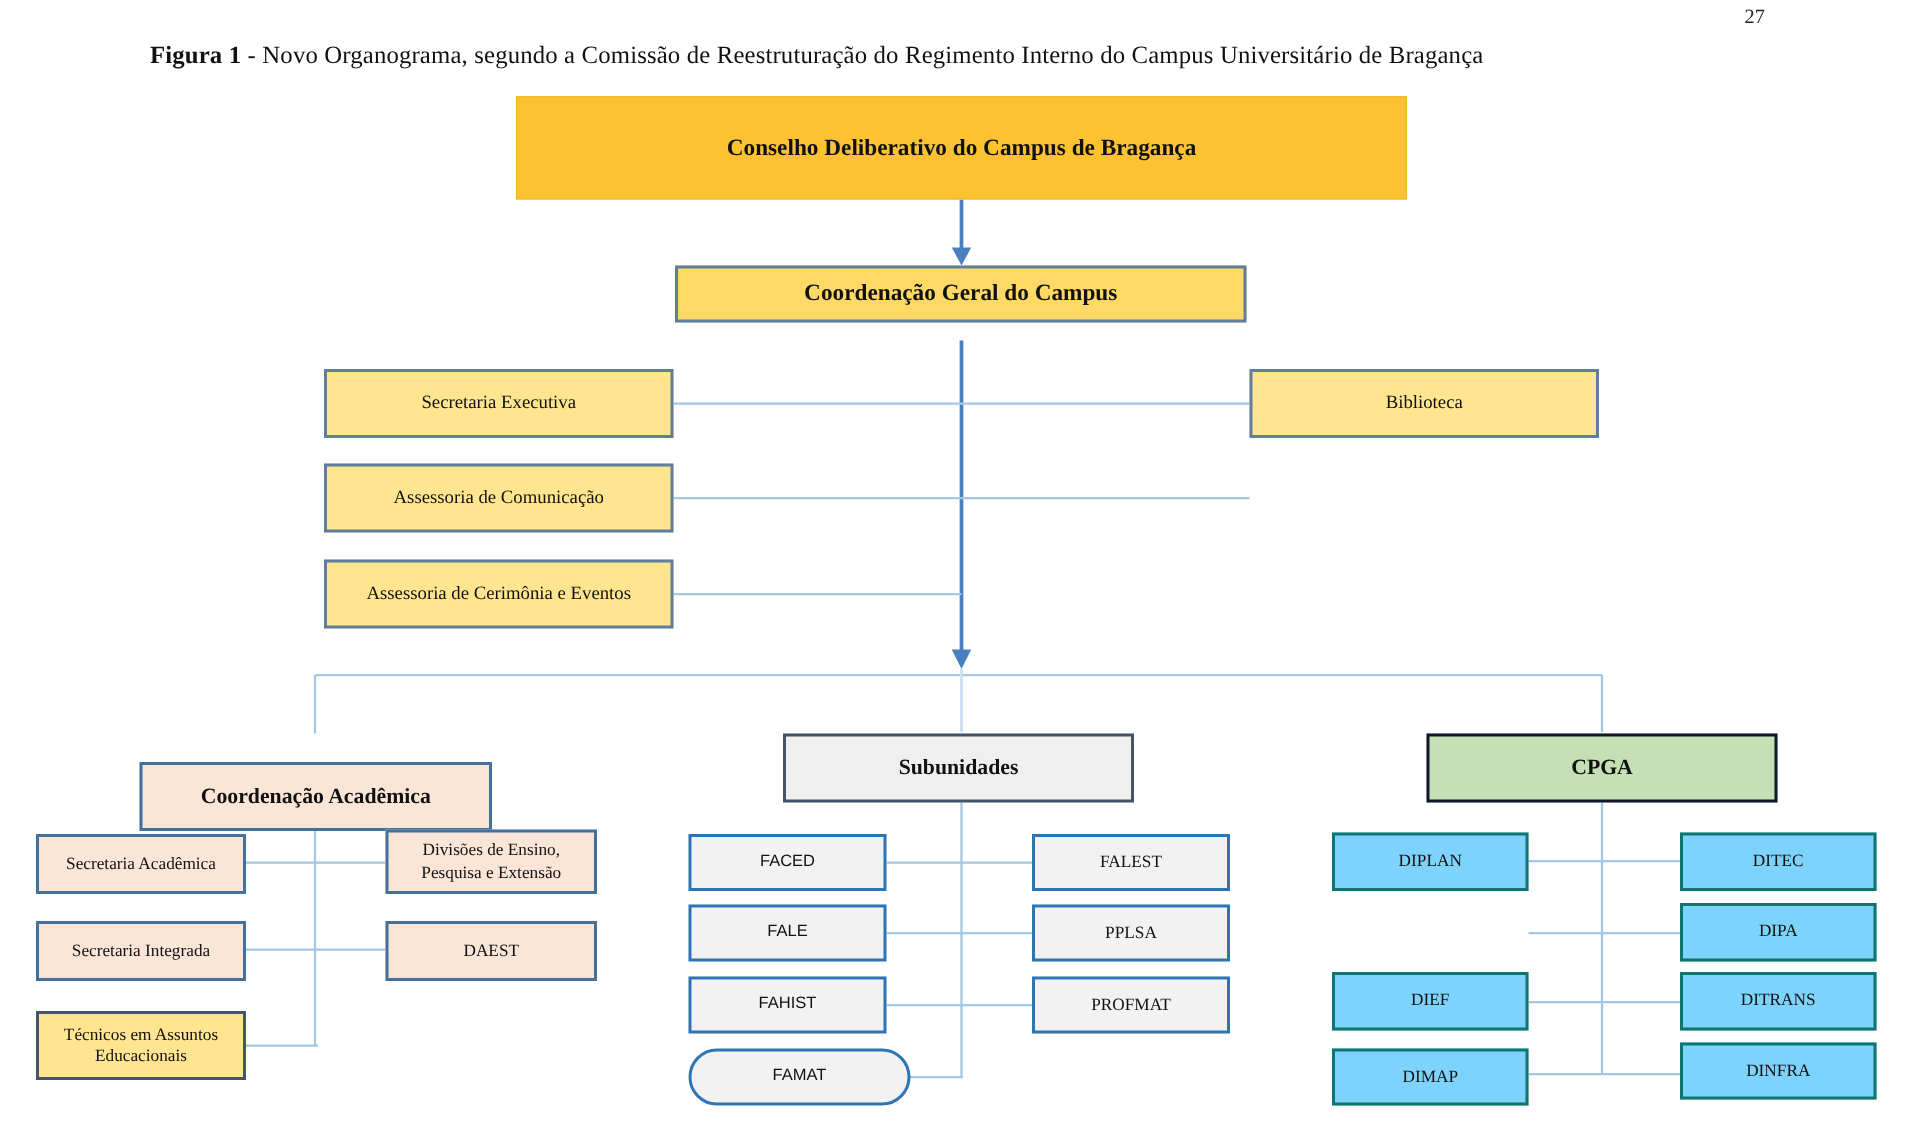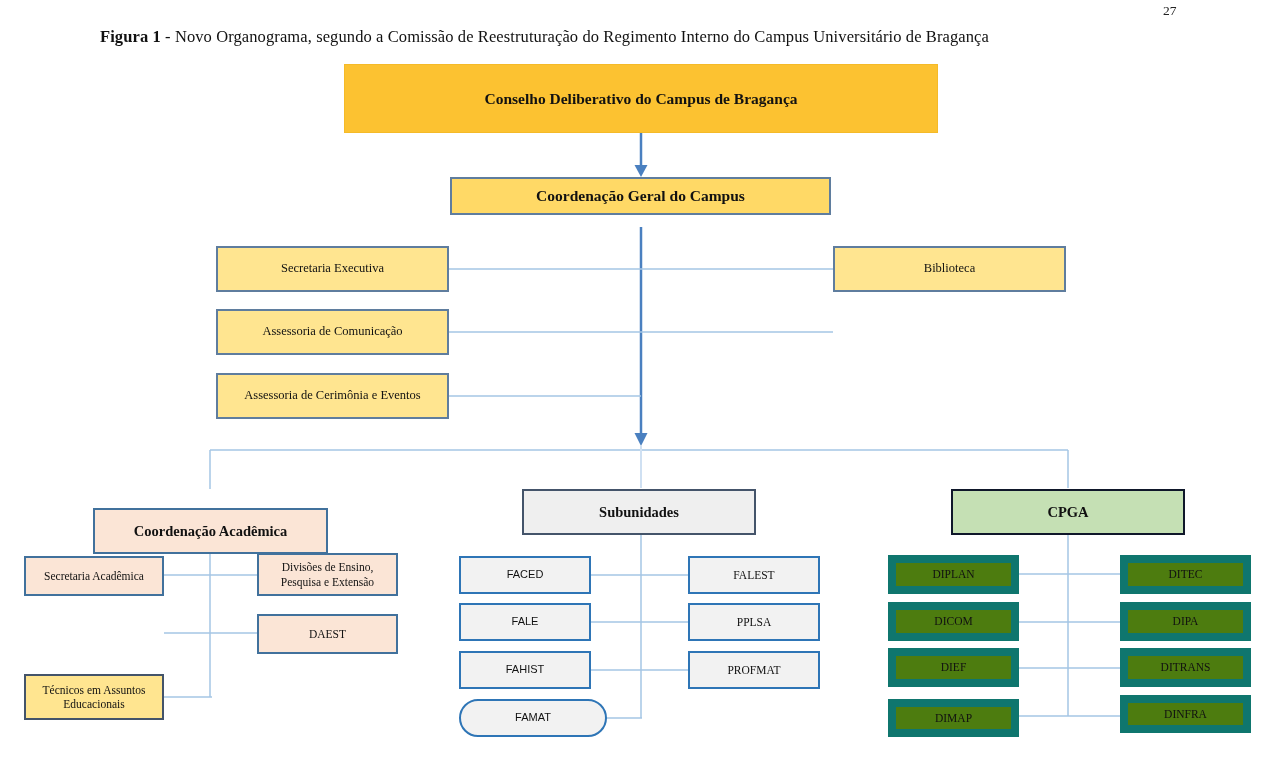--- a/index.html
+++ b/index.html
@@ -41,21 +41,21 @@
   }
   .hdr{font-weight:bold;font-size:14.5px;}
   .hdr-peach{background:#FBE5D6;border:2px solid #41719C;}
   .hdr-gray{background:#EFEFEF;border:2px solid #44546A;}
   .hdr-green{background:#C5E0B4;border:2px solid #0f172a;}
   .child{font-size:11.5px;padding:2px;}
   .child-peach{background:#FBE5D6;border:2px solid #41719C;}
   .child-yellow{background:#FFE590;border:2px solid #44546A;}
   .child-gray{background:#F2F2F2;border:2px solid #2E75B6;}
   .child-sans{font-family:"Liberation Sans", sans-serif;font-size:11px;}
-  .child-green{background:#4d7c0f;border:8px solid #0f766e;}
+  .child-green{background:#7dd3fc;border:2px solid #0f766e;}
 </style>
 </head>
 <body>
 
 <div id="page">
 
   <div class="abs" id="page-number">27</div>
 
   <div class="abs" id="figure-title"><span class="b">Figura 1</span><span> - Novo Organograma, segundo a Comissão de Reestruturação do Regimento Interno do Campus Universitário de Bragança</span></div>
 
@@ -101,34 +101,34 @@
   <div class="box staff-box" style="left:216px;top:309px;width:233px;height:46px;">Assessoria de Comunicação</div>
   <div class="box staff-box" style="left:216px;top:373px;width:233px;height:46px;">Assessoria de Cerimônia e Eventos</div>
 
   <div class="box staff-box" style="left:833px;top:246px;width:233px;height:46px;">Biblioteca</div>
 
   <div class="box hdr hdr-peach" style="left:93px;top:467px;width:235px;height:46px;margin-top:41px;">Coordenação Acadêmica</div>
   <div class="box hdr hdr-gray" style="left:522px;top:489px;width:234px;height:46px;">Subunidades</div>
   <div class="box hdr hdr-green" style="left:951px;top:489px;width:234px;height:46px;">CPGA</div>
 
   <div class="box child child-peach" style="left:24px;top:556px;width:140px;height:40px;">Secretaria Acadêmica</div>
+  <div class="box child child-peach" style="left:24px;top:614px;width:140px;height:40px;">Secretaria Integrada</div>
   <div class="box child child-yellow" style="left:24px;top:674px;width:140px;height:46px;">Técnicos em Assuntos Educacionais</div>
   <div class="box child child-peach" style="left:257px;top:553px;width:141px;height:43px;text-align:center;">Divisões de Ensino, Pesquisa e Extensão</div>
   <div class="box child child-peach" style="left:257px;top:614px;width:141px;height:40px;">DAEST</div>
 
   <div class="box child child-gray child-sans" style="left:459px;top:556px;width:132px;height:38px;">FACED</div>
   <div class="box child child-gray child-sans" style="left:459px;top:603px;width:132px;height:38px;">FALE</div>
   <div class="box child child-gray child-sans" style="left:459px;top:651px;width:132px;height:38px;">FAHIST</div>
   <div class="box child child-gray child-sans" style="left:459px;top:699px;width:148px;height:38px;border-radius:19px;">FAMAT</div>
   <div class="box child child-gray" style="left:688px;top:556px;width:132px;height:38px;">FALEST</div>
   <div class="box child child-gray" style="left:688px;top:603px;width:132px;height:38px;">PPLSA</div>
   <div class="box child child-gray" style="left:688px;top:651px;width:132px;height:38px;">PROFMAT</div>
 
   <div class="box child child-green" style="left:888px;top:555px;width:131px;height:39px;">DIPLAN</div>
-  <div class="box child child-green" style="left:888px;top:602px;width:131px;height:39px;">DICOM</div>
   <div class="box child child-green" style="left:888px;top:648px;width:131px;height:39px;">DIEF</div>
   <div class="box child child-green" style="left:888px;top:699px;width:131px;height:38px;">DIMAP</div>
   <div class="box child child-green" style="left:1120px;top:555px;width:131px;height:39px;">DITEC</div>
   <div class="box child child-green" style="left:1120px;top:602px;width:131px;height:39px;">DIPA</div>
   <div class="box child child-green" style="left:1120px;top:648px;width:131px;height:39px;">DITRANS</div>
   <div class="box child child-green" style="left:1120px;top:695px;width:131px;height:38px;">DINFRA</div>
 
 </div>
 
 </body></html>

